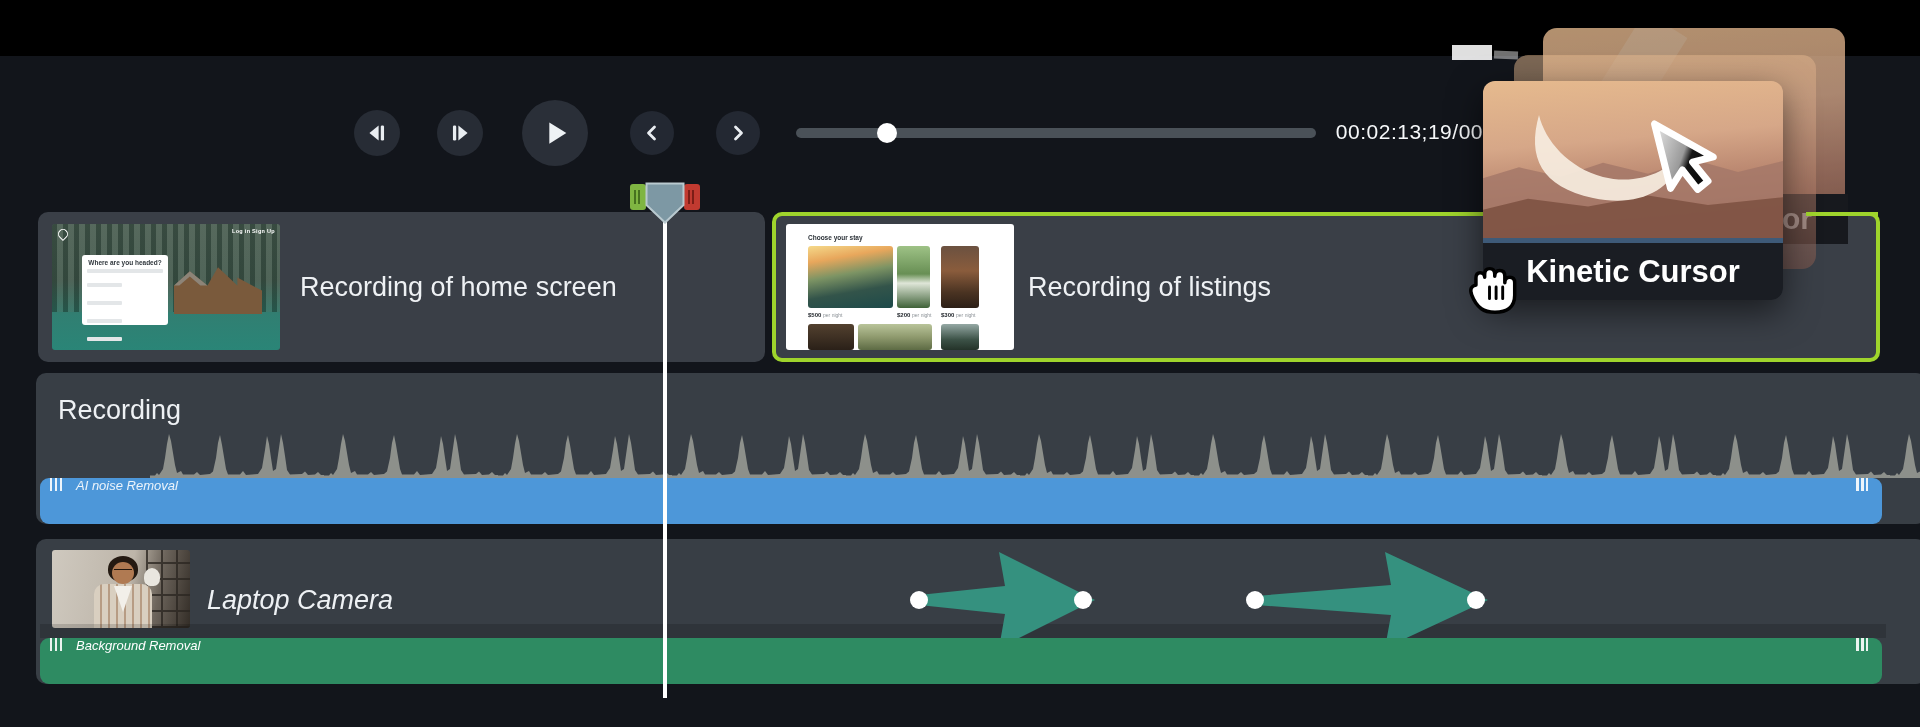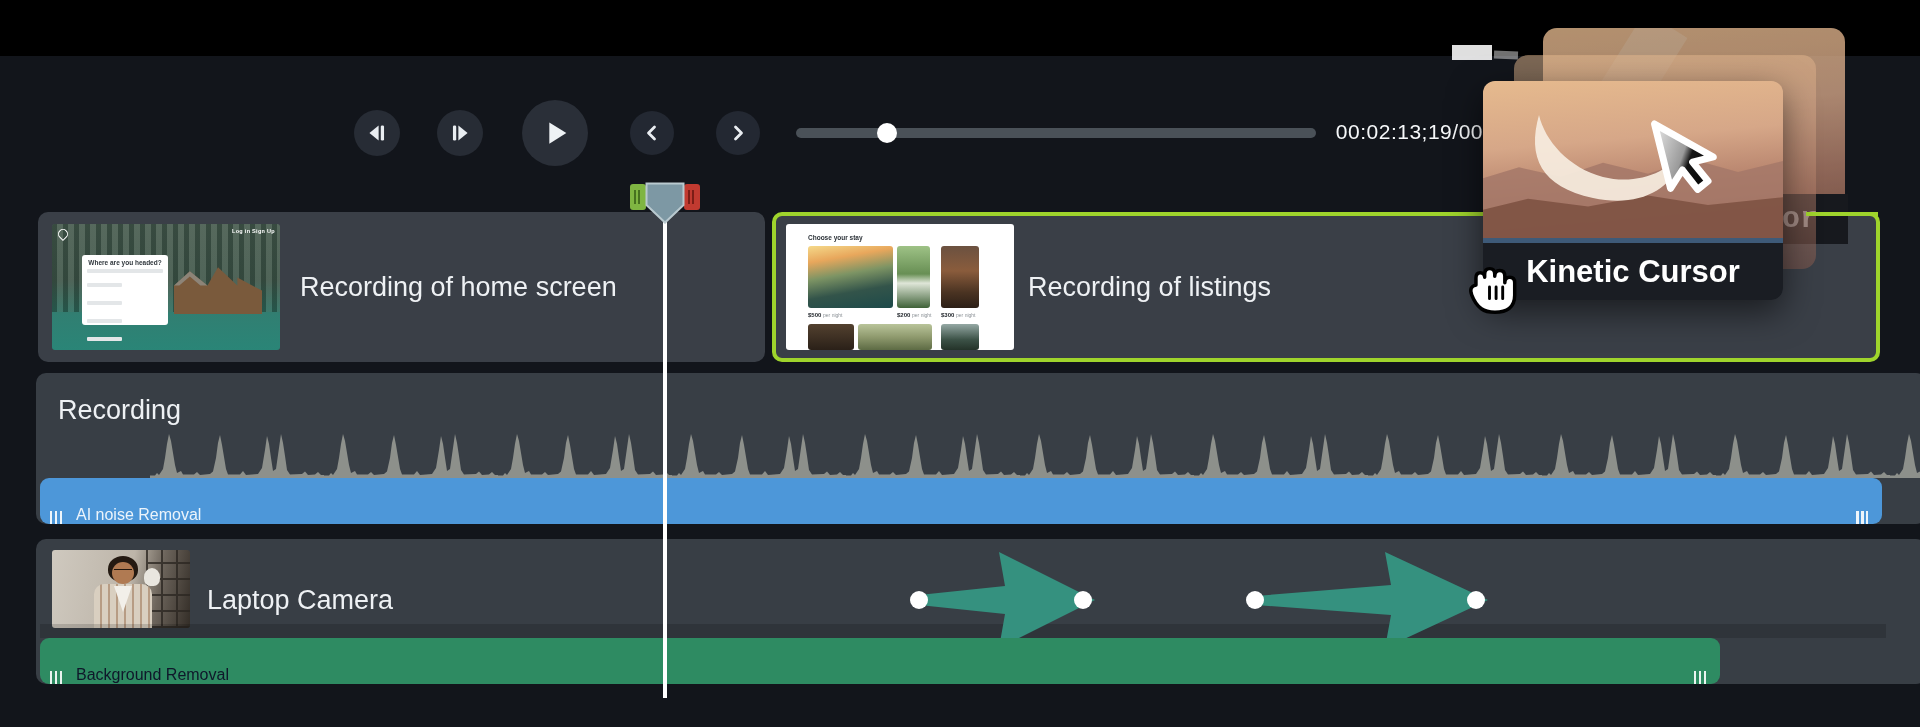--- a/index.html
+++ b/index.html
@@ -16,21 +16,21 @@
   .timestamp{top:120px;right:437px;font-size:21px;letter-spacing:.5px;color:#f6f8fa;white-space:nowrap;}
 
   
   .track{background:#383e45;border-radius:10px;}
   .clip{background:#3a3f47;border-radius:10px;}
   .clip-label{font-size:27px;color:#eef1f4;}
   .vcenter{display:flex;align-items:center;}
   .thumb{border-radius:3px;overflow:hidden;}
 
   
-  .fx-bar{height:46px;border-radius:9px;display:flex;align-items:flex-end;color:#ecf4fb;font-size:16px;}
+  .fx-bar{height:46px;border-radius:9px;display:flex;align-items:flex-start;color:#ecf4fb;font-size:13px;font-style:italic;}
   .grip{width:12px;height:13px;background:repeating-linear-gradient(90deg,rgba(255,255,255,.9) 0 2.5px,rgba(0,0,0,0) 2.5px 5px);}
   .fx-label{margin-left:14px;}
 
   
   .ph-handle{top:184px;width:16px;height:26px;border-radius:3px;}
   .ph-grip{position:absolute;left:4px;top:6px;width:8px;height:14px;}
   .ph-line{left:663px;top:219px;width:3.5px;height:479px;background:#ffffff;}
 
   
 
@@ -182,38 +182,38 @@
   <div class="abs track" style="left:36px;top:539px;width:1890px;height:145px;">
     <div class="abs thumb t3">
       <div class="t3-shelf"></div>
       <div class="t3-flower"></div>
       <div class="t3-hair"></div>
       <div class="t3-face"></div>
       <div class="t3-glasses"></div>
       <div class="t3-body"></div>
       <div class="t3-tee"></div>
     </div>
-    <div class="abs vcenter" style="left:171px;top:0;height:123px;">
+    <div class="abs vcenter" style="left:171px;top:0;height:123px;font-style:italic;">
       <span class="clip-label">Laptop Camera</span>
     </div>
     <div class="abs" style="left:4px;top:85px;width:1846px;height:14px;background:rgba(0,0,0,.15);"></div>
   </div>
 
   <svg class="abs" style="left:905px;top:548px;" width="200" height="104" viewBox="0 0 200 104">
     <polygon points="14,47 100,38 94,4 190,52 94,100 100,66 14,57" fill="#35917f"></polygon>
     <circle cx="14" cy="52" r="9" fill="#ffffff"></circle>
     <circle cx="178" cy="52" r="9" fill="#ffffff"></circle>
   </svg>
   <svg class="abs" style="left:1241px;top:548px;" width="250" height="104" viewBox="0 0 250 104">
     <polygon points="14,48 150,37 144,4 247,52 144,100 150,67 14,57" fill="#35917f"></polygon>
     <circle cx="14" cy="52" r="9" fill="#ffffff"></circle>
     <circle cx="235" cy="52" r="9" fill="#ffffff"></circle>
   </svg>
 
-  <div class="abs fx-bar" style="left:40px;top:638px;width:1680px;background:#2e8b62;color:#0f172a;">
+  <div class="abs fx-bar" style="left:40px;top:638px;width:1842px;background:#2e8b62;color:#ffffff;">
     <div class="grip" style="margin-left:10px;"></div>
     <span class="fx-label">Background Removal</span>
     <div class="grip" style="margin-left:auto;margin-right:14px;"></div>
   </div>
 
   <div class="abs ph-line" style="z-index:10;"></div>
   <div class="abs ph-handle" style="left:630px;background:#7fb542;z-index:11;">
     <div class="ph-grip" style="background:repeating-linear-gradient(90deg,#46711f 0 2px,rgba(0,0,0,0) 2px 4.5px);"></div>
   </div>
   <div class="abs ph-handle" style="left:684px;background:#c13a30;z-index:11;">
@@ -224,21 +224,21 @@
   </svg>
 
   <div class="abs glitch1" style="z-index:29;"></div>
   <div class="abs glitch2" style="z-index:29;"></div>
 
   <div class="abs kcard" style="left:1543px;top:28px;width:302px;height:213px;opacity:.78;z-index:30;">
     <div class="kimg-base"></div>
     <div class="abs" style="left:40px;top:-20px;width:50px;height:220px;background:#f6ecdf;opacity:.22;transform:rotate(32deg);"></div>
   </div>
 
-  <div class="abs or-frag" style="z-index:31;font-family:Liberation Mono, monospace;">or</div>
+  <div class="abs or-frag" style="z-index:31;">or</div>
 
   <div class="abs kcard" style="left:1514px;top:55px;width:302px;height:214px;opacity:.5;z-index:32;">
     <div class="kimg-base"></div>
     <svg width="302" height="160" viewBox="0 0 300 157" style="position:absolute;left:0;top:0;">
       <path d="M56 34 C44 76 58 106 110 117 C150 125 184 112 196 82 L199 70 C186 95 152 104 120 96 C86 87 62 60 56 34 Z" fill="#ffffff" opacity=".4"></path>
     </svg>
   </div>
 
   <div class="abs" style="left:1806px;top:212px;width:72px;height:4px;background:#9fd42c;z-index:33;"></div>
 

